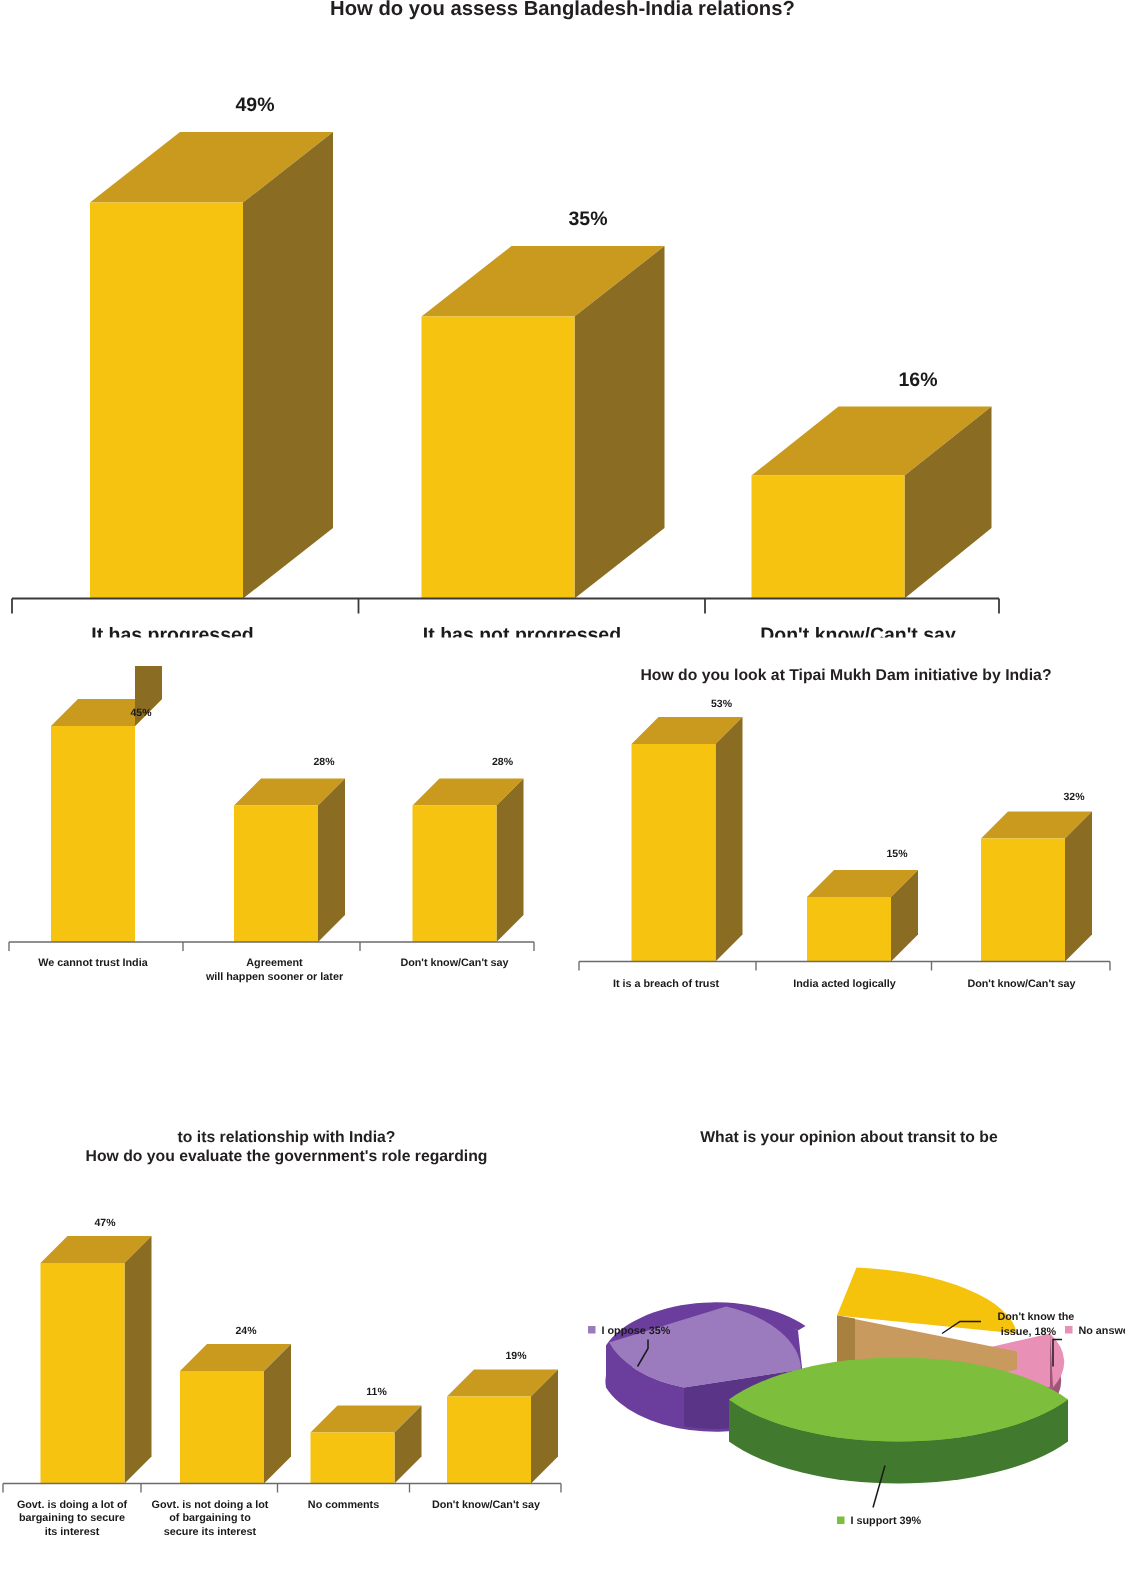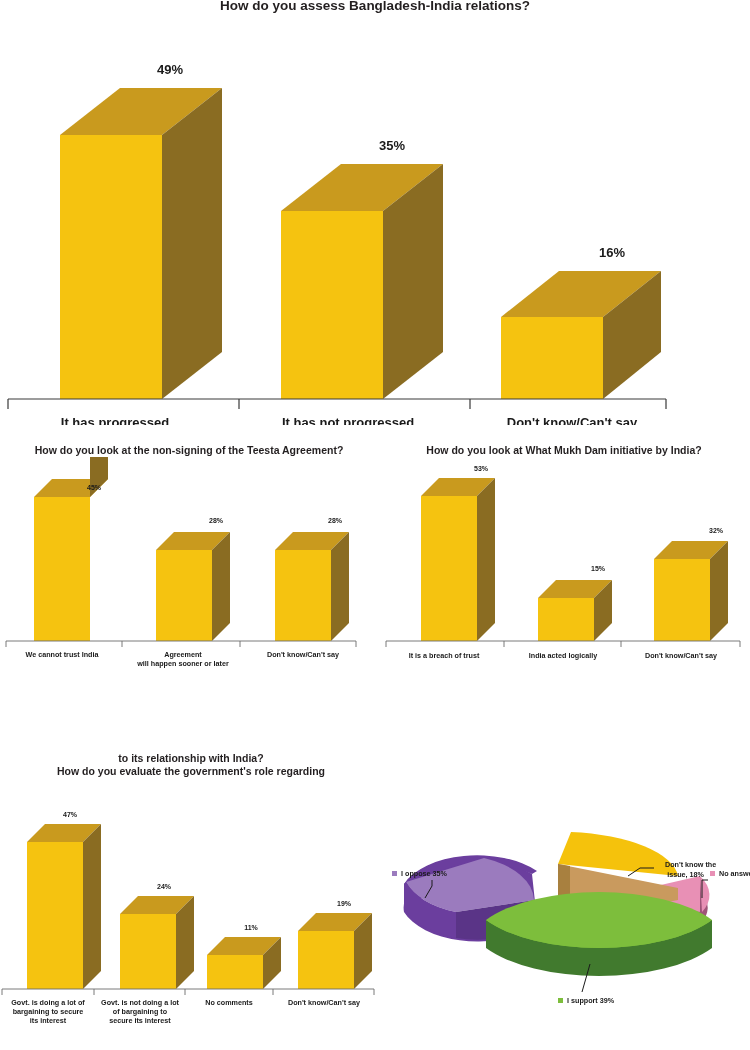--- a/index.html
+++ b/index.html
@@ -101,21 +101,20 @@
       <path class="axis-line" d="M 8,384 L 8,394 M 239,384 L 239,394 M 470,384 L 470,394 M 666,384 L 666,394"></path>
     </g>
 
     <text class="cat-label-lg" x="115" y="412" text-anchor="middle">It has progressed</text>
     <text class="cat-label-lg" x="348" y="412" text-anchor="middle">It has not progressed</text>
     <text class="cat-label-lg" x="572" y="412" text-anchor="middle">Don't know/Can't say</text>
   </svg>
 </div>
 
 <div class="panel" id="panel-teesta">
-  <div class="chart-title sub-title">How do you look at the non-signing of the Teesta Agreement?</div>
 
   <svg width="378" height="226" viewBox="0 0 378 226">
 
     <g>
       <polygon points="34,521 90,521 108,503 52,503" transform="translate(0,-481)" fill="#C99A1E"></polygon>
       <polygon points="90,521 108,503 108,186 90,204" transform="translate(0,-481)" fill="#8A6C22"></polygon>
       <rect x="34" y="40" width="56" height="144" fill="#F5C310"></rect>
       <text class="val-label-sm" x="94" y="33" text-anchor="middle">45%</text>
     </g>
 
@@ -139,21 +138,21 @@
     </g>
 
     <text class="cat-label-sm" x="62" y="200" text-anchor="middle">We cannot trust India</text>
     <text class="cat-label-sm" x="183" y="200" text-anchor="middle">Agreement</text>
     <text class="cat-label-sm" x="183" y="209" text-anchor="middle">will happen sooner or later</text>
     <text class="cat-label-sm" x="303" y="200" text-anchor="middle">Don't know/Can't say</text>
   </svg>
 </div>
 
 <div class="panel" id="panel-tipai">
-  <div class="chart-title sub-title">How do you look at What Mukh Dam initiative by India?</div>
+  <div class="chart-title sub-title">How do you look at Tipai Mukh Dam initiative by India?</div>
 
   <svg width="372" height="226" viewBox="0 0 372 226">
 
     <g>
       <polygon points="43,39 99,39 117,21 61,21" fill="#C99A1E"></polygon>
       <polygon points="99,39 117,21 117,166 99,184" fill="#8A6C22"></polygon>
       <rect x="43" y="39" width="56" height="145" fill="#F5C310"></rect>
       <text class="val-label-sm" x="103" y="14" text-anchor="middle">53%</text>
     </g>
 
@@ -228,20 +227,21 @@
     <text class="cat-label-sm" x="140" y="227" text-anchor="middle">Govt. is not doing a lot</text>
     <text class="cat-label-sm" x="140" y="236" text-anchor="middle">of bargaining to</text>
     <text class="cat-label-sm" x="140" y="245" text-anchor="middle">secure its interest</text>
 
     <text class="cat-label-sm" x="229" y="227" text-anchor="middle">No comments</text>
     <text class="cat-label-sm" x="324" y="227" text-anchor="middle">Don't know/Can't say</text>
   </svg>
 </div>
 
 <div class="panel" id="panel-pie">
+  <div class="chart-title sub-title">What is your opinion about transit to be</div>
 
   <svg width="368" height="262" viewBox="0 0 368 262">
 
     <g>
       <path d="M 193,165 L 318,138 A 128,52 0 0 1 318,173 Z" fill="#9E5578"></path>
       <path d="M 196,152 L 318,124 A 126,50 0 0 1 320,160 Z" fill="#E890B5"></path>
       <path d="M 318,124 L 318,160 A 126,50 0 0 0 320,160 Z" fill="#9E5578"></path>
     </g>
 
     <g>

